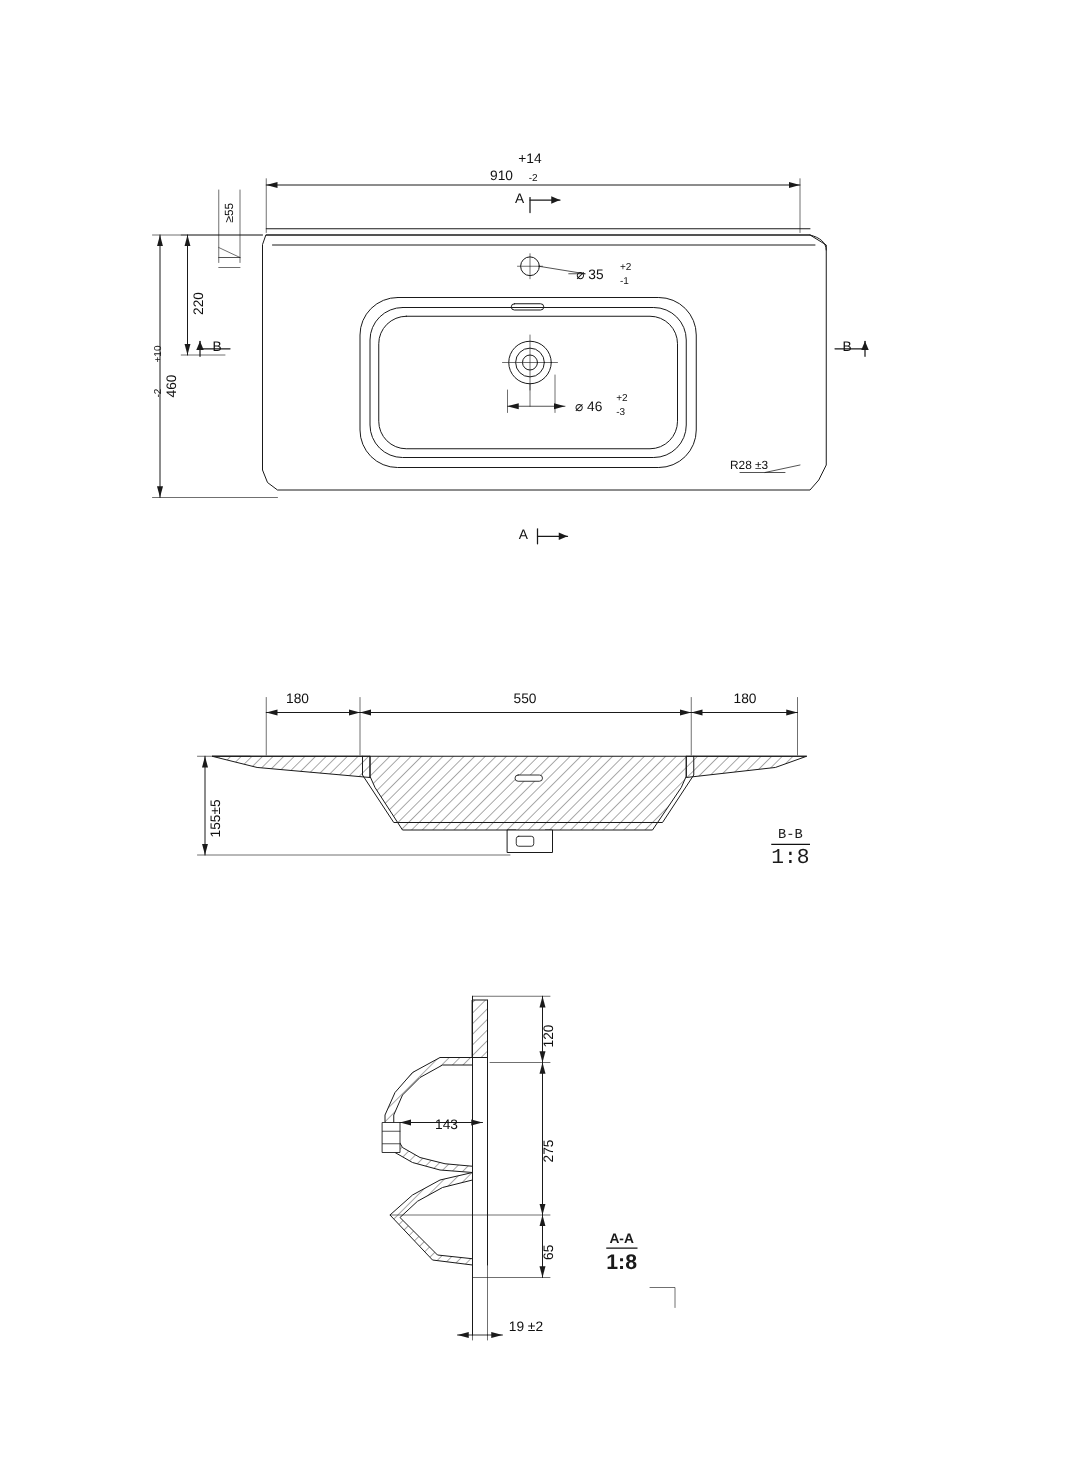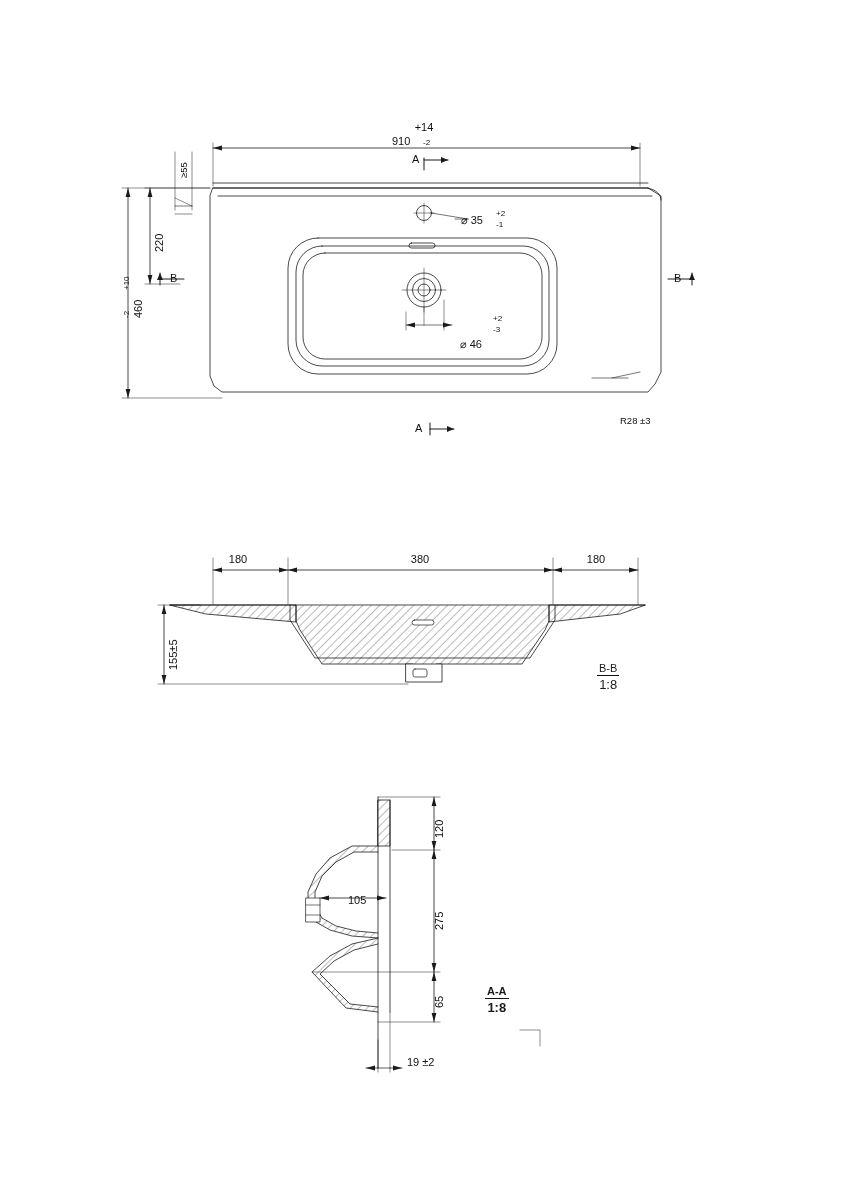--- a/index.html
+++ b/index.html
@@ -35,21 +35,21 @@
     color: #111;
   }
   .lbl.sm { font-size: 9.5px; }
   .lbl.tiny { font-size: 8px; }
   .lbl.vert {
     transform-origin: 0 0;
     transform: rotate(-90deg);
   }
   .scaleblk { text-align: center; }
   .scaleblk .nm { display: block; font-size: 11px; border-bottom: 1px solid #111; padding: 0 2px 1px 2px;}
-  .scaleblk .sc { display: block; font-size: 13px; padding-top: 1px;}
+  .scaleblk .sc { display: block; font-size: 17px; padding-top: 1px;}
 </style>
 </head>
 <body>
 
 <div class="sheet">
 
   <svg class="drawing" viewBox="0 0 864 1180">
     <defs>
       <marker id="arrL" markerWidth="10" markerHeight="8" refX="9" refY="4" orient="auto" markerUnits="userSpaceOnUse">
         <path d="M9,4 L0,1.6 L0,6.4 Z" fill="#1a1a1a"></path>
@@ -250,45 +250,45 @@
   <div class="lbl vert" style="left:153px; top:252px;">220</div>
 
   <div class="lbl tiny vert" style="left:121px; top:290px;">+10</div>
   <div class="lbl vert" style="left:132px; top:318px;">460</div>
   <div class="lbl tiny vert" style="left:121px; top:318px;">-2</div>
 
   <div class="lbl" style="left:461px; top:214px;">⌀ 35</div>
   <div class="lbl tiny" style="left:496px; top:208px;">+2</div>
   <div class="lbl tiny" style="left:496px; top:219px;">-1</div>
 
-  <div class="lbl" style="left:460px; top:320px;margin-top:18px;">⌀ 46</div>
+  <div class="lbl" style="left:460px; top:320px;">⌀ 46</div>
   <div class="lbl tiny" style="left:493px; top:313px;">+2</div>
   <div class="lbl tiny" style="left:493px; top:324px;">-3</div>
 
-  <div class="lbl sm" style="left:620px; top:367px;margin-top:48px;">R28 ±3</div>
+  <div class="lbl sm" style="left:584px; top:367px;">R28 ±3</div>
 
   <div class="lbl" style="left:412px; top:153px;">A</div>
   <div class="lbl" style="left:415px; top:422px;">A</div>
   <div class="lbl" style="left:170px; top:272px;">B</div>
   <div class="lbl" style="left:674px; top:272px;">B</div>
 
   <div class="lbl" style="left:238px; top:553px; transform:translateX(-50%);">180</div>
-  <div class="lbl" style="left:420px; top:553px; transform:translateX(-50%);">380</div>
+  <div class="lbl" style="left:420px; top:553px; transform:translateX(-50%);">550</div>
   <div class="lbl" style="left:596px; top:553px; transform:translateX(-50%);">180</div>
   <div class="lbl vert" style="left:167px; top:670px;">155±5</div>
 
-  <div class="scaleblk" style="position:absolute; left:597px; top:662px;">
+  <div class="scaleblk" style="position:absolute; left:617px; top:662px;font-family:Liberation Mono, monospace;">
     <span class="nm">B-B</span>
     <span class="sc">1:8</span>
   </div>
 
   <div class="lbl vert" style="left:433px; top:838px;">120</div>
   <div class="lbl vert" style="left:433px; top:930px;">275</div>
   <div class="lbl vert" style="left:433px; top:1008px;">65</div>
-  <div class="lbl" style="left:348px; top:894px;">105</div>
+  <div class="lbl" style="left:348px; top:894px;">143</div>
   <div class="lbl" style="left:407px; top:1056px;">19 ±2</div>
 
   <div class="scaleblk" style="position:absolute; left:485px; top:985px;font-weight:bold;">
     <span class="nm">A-A</span>
     <span class="sc">1:8</span>
   </div>
 
 </div>
 
 </body></html>

